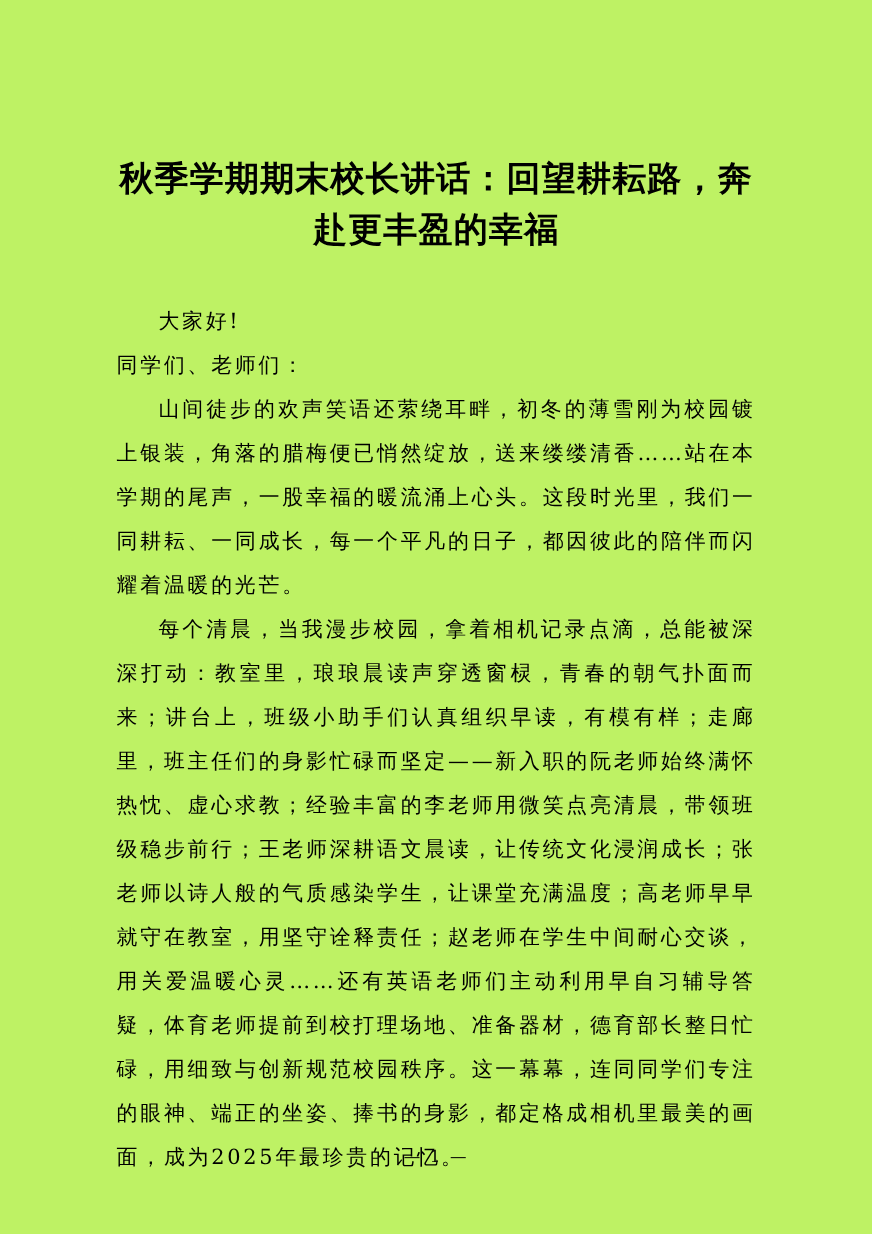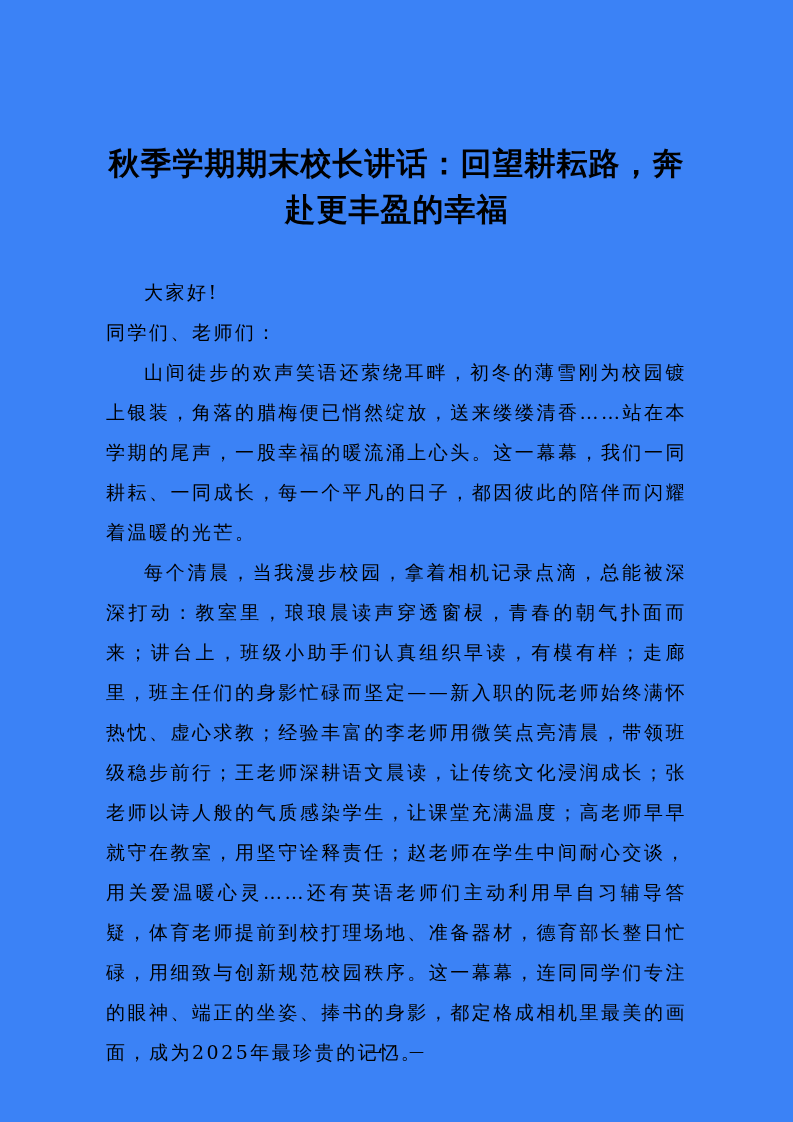--- a/index.html
+++ b/index.html
@@ -5,21 +5,21 @@
   html, body {
     margin: 0;
     padding: 0;
     background: #ffffff;
   }
   .page {
     position: relative;
     width: 793px;
     height: 1122px;
     margin: 0 auto;
-    background: #3b82f6;
+    background: #bef264;
     color: #000000;
     font-family: "DejaVu Serif", "Liberation Serif", serif;
     overflow: hidden;
     box-sizing: border-box;
   }
   .content {
     box-sizing: border-box;
     padding: 140px 106px 0 106px;
   }
   .doc-title {
@@ -57,19 +57,19 @@
 <body>
 
 <div class="page">
   <div class="content">
     <h1 class="doc-title">秋季学期期末校长讲话：回望耕耘路，奔赴更丰盈的幸福</h1>
 
     <p class="para indent">大家好!</p>
 
     <p class="para">同学们、老师们：</p>
 
-    <p class="para indent">山间徒步的欢声笑语还萦绕耳畔，初冬的薄雪刚为校园镀上银装，角落的腊梅便已悄然绽放，送来缕缕清香……站在本学期的尾声，一股幸福的暖流涌上心头。这一幕幕，我们一同耕耘、一同成长，每一个平凡的日子，都因彼此的陪伴而闪耀着温暖的光芒。</p>
+    <p class="para indent">山间徒步的欢声笑语还萦绕耳畔，初冬的薄雪刚为校园镀上银装，角落的腊梅便已悄然绽放，送来缕缕清香……站在本学期的尾声，一股幸福的暖流涌上心头。这段时光里，我们一同耕耘、一同成长，每一个平凡的日子，都因彼此的陪伴而闪耀着温暖的光芒。</p>
 
     <p class="para indent">每个清晨，当我漫步校园，拿着相机记录点滴，总能被深深打动：教室里，琅琅晨读声穿透窗棂，青春的朝气扑面而来；讲台上，班级小助手们认真组织早读，有模有样；走廊里，班主任们的身影忙碌而坚定——新入职的阮老师始终满怀热忱、虚心求教；经验丰富的李老师用微笑点亮清晨，带领班级稳步前行；王老师深耕语文晨读，让传统文化浸润成长；张老师以诗人般的气质感染学生，让课堂充满温度；高老师早早就守在教室，用坚守诠释责任；赵老师在学生中间耐心交谈，用关爱温暖心灵……还有英语老师们主动利用早自习辅导答疑，体育老师提前到校打理场地、准备器材，德育部长整日忙碌，用细致与创新规范校园秩序。这一幕幕，连同同学们专注的眼神、端正的坐姿、捧书的身影，都定格成相机里最美的画面，成为2025年最珍贵的记忆。</p>
   </div>
 
   <div class="page-footer">— 1 —</div>
 </div>
 
 </body></html>

